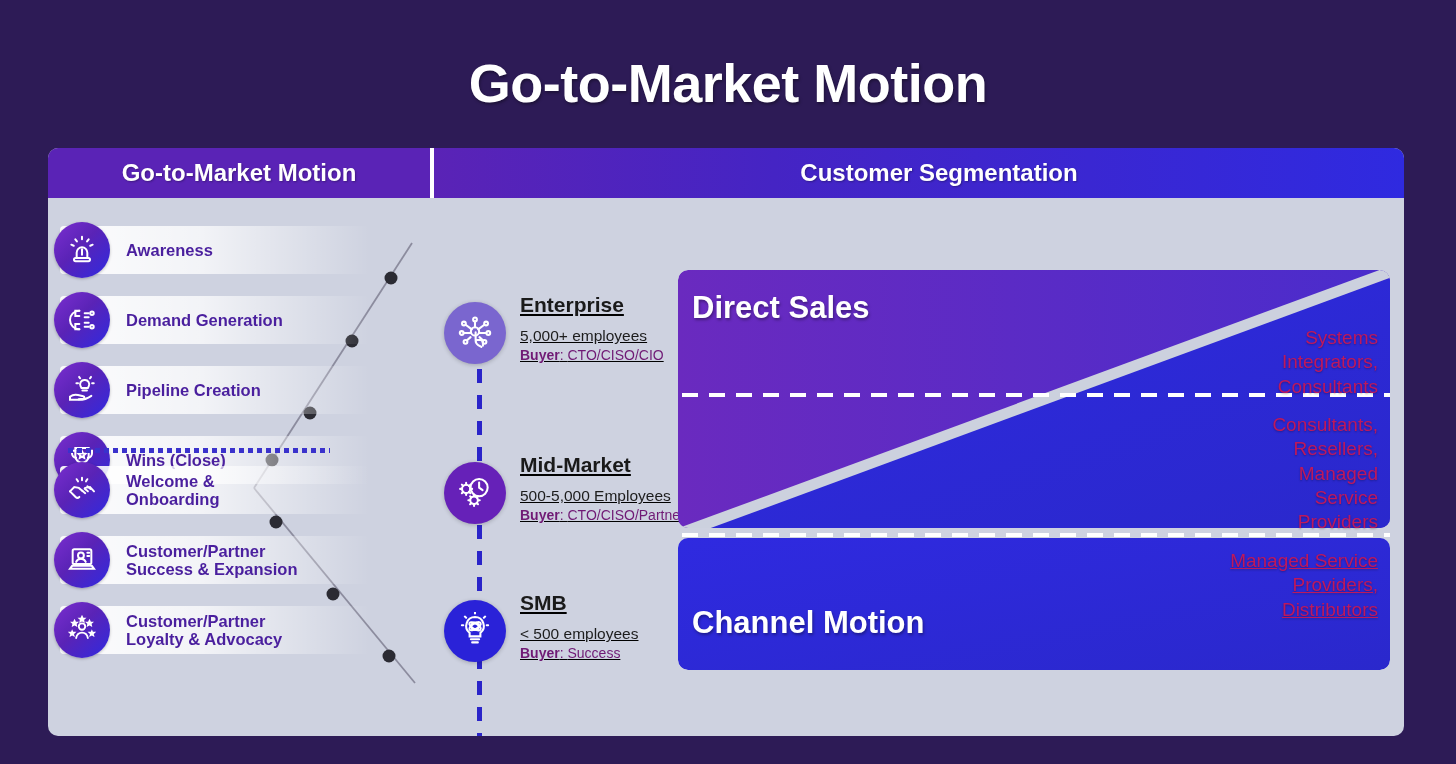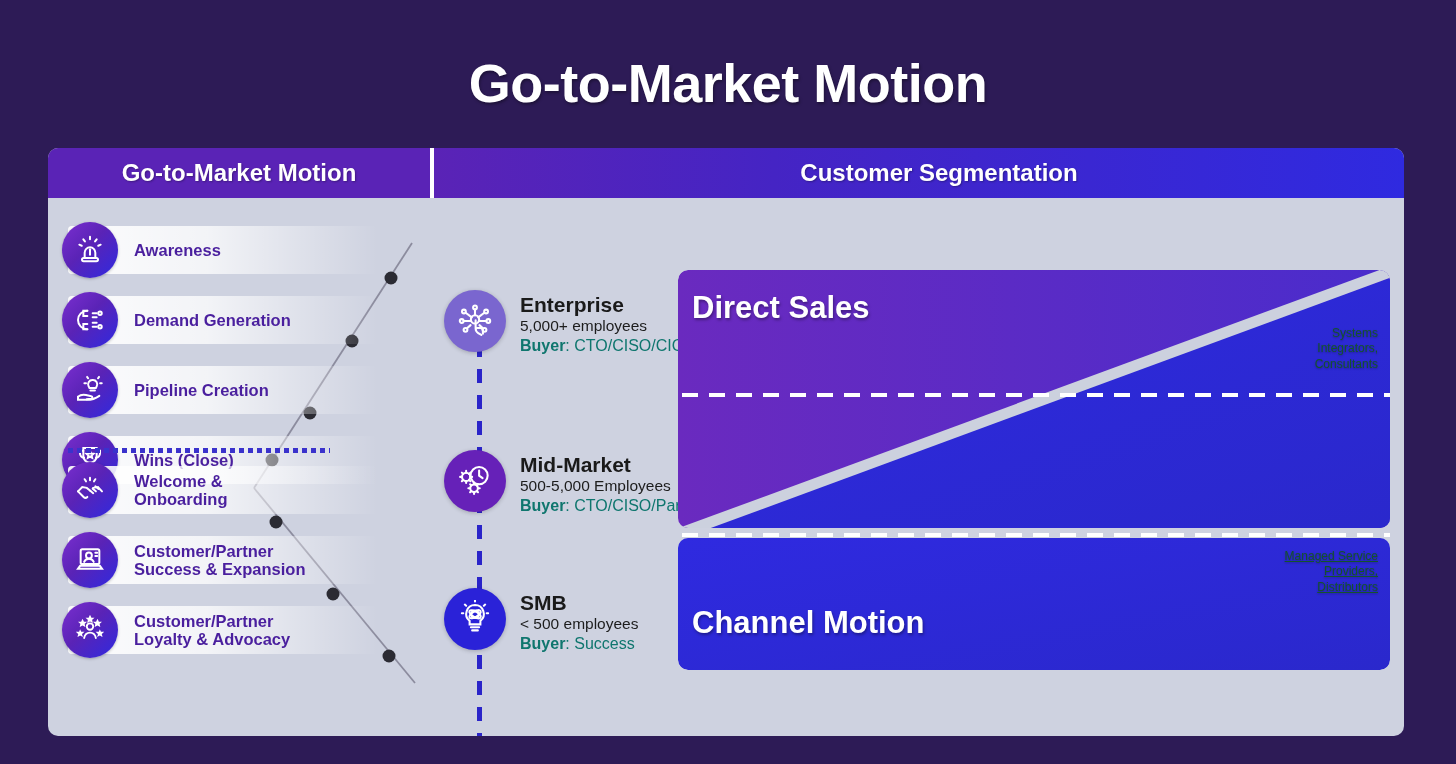--- a/index.html
+++ b/index.html
@@ -44,21 +44,21 @@
   .hdr-text{
     font-size:24px; font-weight:bold; color:#ffffff;
     text-shadow:1px 1px 2px rgba(0,0,0,.3);
   }
 
   
   .funnel{
     position:absolute; left:0; top:50px; width:382px; height:538px;
   }
   .stage{
-    position:absolute; left:20px; width:310px; height:48px;
+    position:absolute; left:12px; width:310px; height:48px;
     display:flex; align-items:center;
     background:linear-gradient(to right, rgba(255,255,255,.95) 0%, rgba(255,255,255,.75) 45%, rgba(255,255,255,0) 100%);
     border-radius:4px;
   }
   .stage .bubble{
     width:56px; height:56px; border-radius:50%;
     flex:0 0 56px;
     background:linear-gradient(135deg,#7b2fd0 0%,#5a23b6 45%,#2f2ae0 100%);
     display:flex; align-items:center; justify-content:center;
     margin-left:-6px;
@@ -80,31 +80,31 @@
   .funnel-svg{ position:absolute; left:0; top:0; width:382px; height:538px; pointer-events:none; }
 
   
   .vdash{
     position:absolute; left:429px; top:195px; width:5px; height:525px;
     background-image:repeating-linear-gradient(to bottom,#2a24c9 0 14px,transparent 14px 26px);
   }
 
   
   .segcol{ position:absolute; left:396px; top:50px; width:290px; height:538px; }
-  .seg{ position:absolute; display:flex; align-items:flex-start; }
+  .seg{ position:absolute; display:flex; align-items:flex-end;text-decoration:underline; }
   .seg .sbubble{
     width:62px; height:62px; border-radius:50%;
     flex:0 0 62px; display:flex; align-items:center; justify-content:center;
     box-shadow:0 1px 4px rgba(0,0,0,.22);
   }
   .seg .sbubble svg{ width:38px; height:38px; }
   .seg .stxt{ margin-left:14px; padding-top:3px; }
   .seg .sname{ font-size:21px; font-weight:bold; color:#1a1a1a; line-height:1.1; }
-  .seg .ssize{ font-size:15.5px; color:#1d1d1d; line-height:1.3; margin-top:0; white-space:nowrap;}
-  .seg .sbuy{ font-size:16px; color:#0f766e; line-height:1.3; white-space:nowrap;}
+  .seg .ssize{ font-size:15.5px; color:#1d1d1d; line-height:1.3; margin-top:10px; white-space:nowrap;}
+  .seg .sbuy{ font-size:14px; color:#701a75; line-height:1.3; white-space:nowrap;}
   .seg .sbuy b{ font-weight:bold; }
 
   
   .sales{
     position:absolute; left:630px; top:122px;
     width:712px; height:502px;
   }
   .salesbox{
     position:absolute; left:0; top:0; width:712px; height:400px;
     border-radius:10px; overflow:hidden;
@@ -113,22 +113,22 @@
     position:absolute; left:14px;
     font-size:31px; font-weight:bold; color:#ffffff;
     text-shadow:1px 2px 3px rgba(0,0,0,.35);
     z-index:6;
   }
   #direct-label{ top:20px; }
   #channel-label{ top:335px; }
 
   .partner-note{
     position:absolute; right:12px; z-index:6;
-    text-align:right; color:#14532d;
-    font-size:12px; line-height:1.28;
+    text-align:right; color:#be185d;
+    font-size:19px; line-height:1.28;
     text-shadow:0 1px 2px rgba(0,0,0,.3);
   }
   #note-0{ top:56px; }
   #note-1{ top:143px; }
   #note-2{ top:279px;text-decoration:underline; }
 </style>
 </head>
 <body>
 
 <div class="page-title">Go-to-Market Motion</div>
@@ -347,16 +347,17 @@
           <rect x="0" y="268" width="712" height="132" fill="url(#gblue)"></rect>
         </g>
         <line x1="4" y1="265" x2="712" y2="265" stroke="#ffffff" stroke-width="4" stroke-dasharray="16 11"></line>
       </svg>
     </div>
 
     <div class="sales-label" id="direct-label">Direct Sales</div>
     <div class="sales-label" id="channel-label">Channel Motion</div>
 
     <div class="partner-note" id="note-0">Systems<br>Integrators,<br>Consultants</div>
+    <div class="partner-note" id="note-1">Consultants,<br>Resellers,<br>Managed<br>Service<br>Providers</div>
     <div class="partner-note" id="note-2">Managed Service<br>Providers,<br>Distributors</div>
   </div>
 
 </div>
 
 </body></html>

